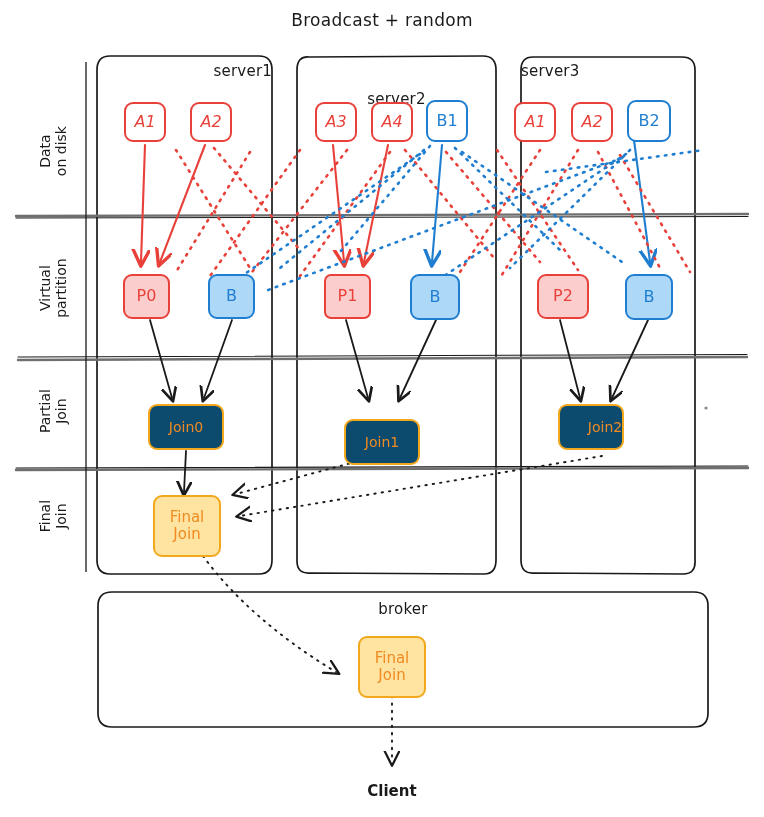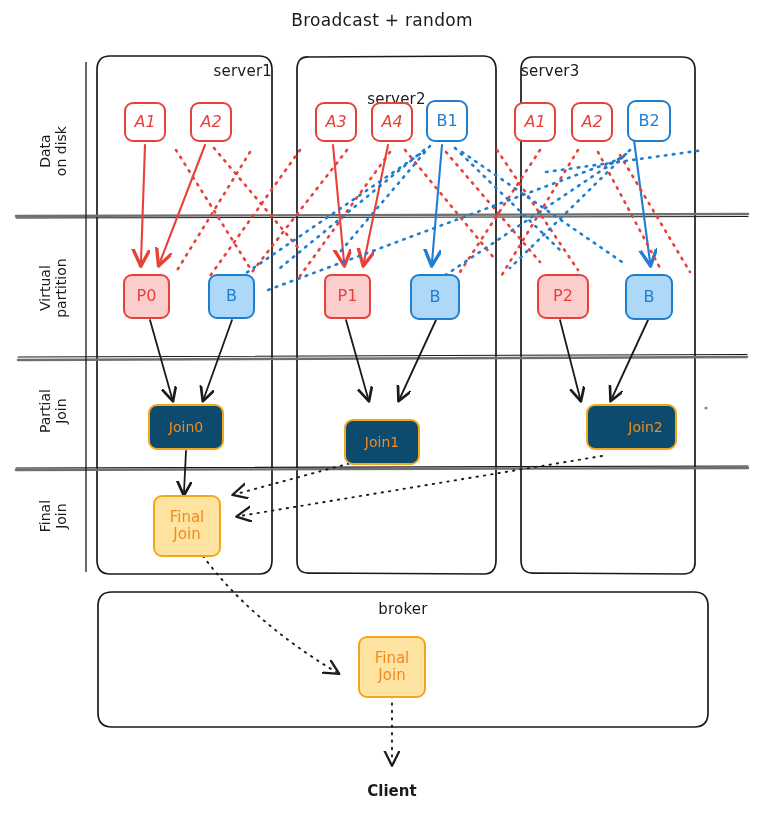--- a/index.html
+++ b/index.html
@@ -263,21 +263,21 @@
 
   <div class="node node-join" style="left:344px; top:419px; width:76px; height:46px;">Join1</div>
 
   <div class="node node-disk-a" style="left:514px; top:102px; width:42px; height:40px;">A1</div>
   <div class="node node-disk-a" style="left:571px; top:102px; width:42px; height:40px;">A2</div>
   <div class="node node-disk-b" style="left:627px; top:100px; width:44px; height:42px;">B2</div>
 
   <div class="node node-part-p" style="left:537px; top:274px; width:52px; height:45px;">P2</div>
   <div class="node node-part-b" style="left:625px; top:274px; width:48px; height:46px;">B</div>
 
-  <div class="node node-join" style="left:586px; top:404px; width:91px; height:46px;padding-left:28px;">Join2</div>
+  <div class="node node-join" style="left:558px; top:404px; width:66px; height:46px;padding-left:28px;">Join2</div>
 
   <div class="lbl server-title" style="left:98px; top:600px; width:610px; text-align:center;">broker</div>
 
   <div class="node node-final" style="left:358px; top:636px; width:68px; height:62px;">
     <span>Final</span>
     <span>Join</span>
   </div>
 
   <div class="lbl client-text" style="left:292px; top:782px; width:200px; text-align:center;font-weight:bold;">Client</div>
 

